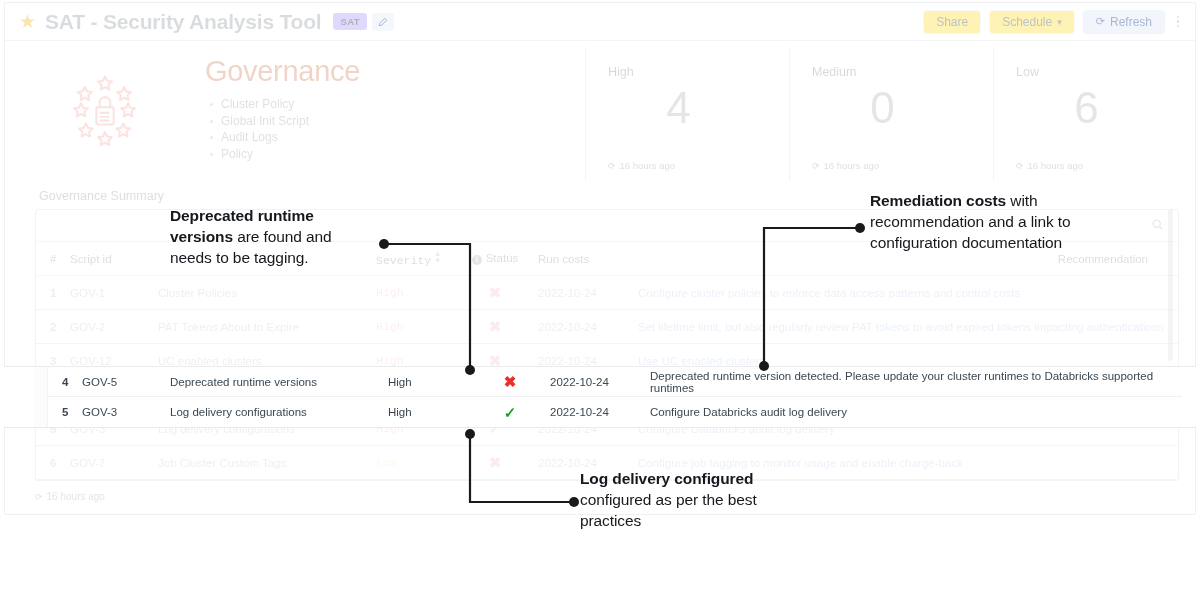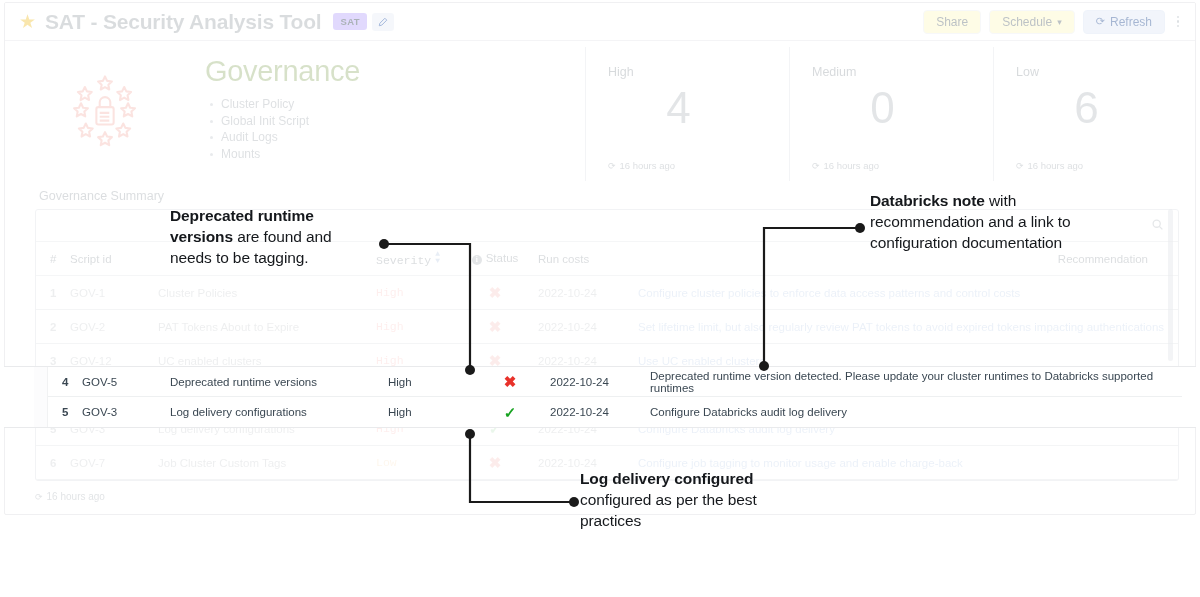--- a/index.html
+++ b/index.html
@@ -41,40 +41,40 @@
   .edit-icon {
     margin-left: 5px; width: 22px; height: 18px; border-radius: 3px;
     background: #eef2f8; display: flex; align-items: center; justify-content: center;
     opacity: .55;
   }
   .edit-icon svg { width: 10px; height: 10px; }
   .topbar-spacer { flex: 1; }
   .btn {
     height: 24px; display: flex; align-items: center; gap: 5px;
     padding: 0 12px; margin-left: 8px;
-    font-size: 12px; color: #5a6872; background: #fef9c3;
+    font-size: 12px; color: #5a6872; background: #fde047;
     border: 1px solid #eceef1; border-radius: 4px; white-space: nowrap;
     opacity: .40;
   }
   .btn.primary {
     background: #e4ebf7; border-color: #dde6f5; color: #3b5f9e; opacity: .45;
   }
   .kebab { width: 18px; margin-left: 4px; display: flex; flex-direction: column;
            align-items: center; gap: 2px; opacity: .25; }
   .kebab i { width: 2.5px; height: 2.5px; border-radius: 50%; background: #7a8894; display:block; }
 
   
   .hero { position: absolute; left: 0; top: 38px; width: 1192px; height: 140px; display: flex; }
   .hero-logo { width: 200px; display: flex; align-items: center; justify-content: center; }
   .gdpr { width: 96px; height: 96px; position: relative; opacity: .30; }
   .gdpr svg { width: 96px; height: 96px; }
 
   .hero-text { width: 380px; padding-top: 14px; }
   .hero-h1 {
-    font-size: 29px; font-weight: 400; color: #4d7c0f; letter-spacing: -0.3px;
+    font-size: 29px; font-weight: 400; color: #c2410c; letter-spacing: -0.3px;
     opacity: .22; margin-bottom: 8px;
   }
   .hero-list { list-style: none; padding-left: 16px; }
   .hero-list li {
     font-size: 12px; color: #6b7680; line-height: 16.5px; position: relative;
     opacity: .22;
   }
   .hero-list li::before {
     content: ""; position: absolute; left: -11px; top: 7px;
     width: 3px; height: 3px; border-radius: 50%; background: #98a2ac;
@@ -250,21 +250,21 @@
           </svg>
         </div>
       </div>
 
       <div class="hero-text">
         <div class="hero-h1">Governance</div>
         <ul class="hero-list">
           <li>Cluster Policy</li>
           <li>Global Init Script</li>
           <li>Audit Logs</li>
-          <li>Mounts</li>
+          <li>Policy</li>
         </ul>
       </div>
 
       <div class="cards">
         <div class="card">
           <div class="card-label">High</div>
           <div class="card-value">4</div>
           <div class="card-foot">
             <span class="refresh-glyph">⟳</span>
             <span>16 hours ago</span>
@@ -417,21 +417,21 @@
   </div>
   <div class="connector" style="left:378px; top:236px;">
     <svg width="100" height="140" viewBox="0 0 100 140">
       <polyline points="6,8 92,8 92,134" fill="none" stroke="#1a1a1a" stroke-width="2.2"></polyline>
       <circle cx="6" cy="8" r="5" fill="#1a1a1a"></circle>
       <circle cx="92" cy="134" r="5" fill="#1a1a1a"></circle>
     </svg>
   </div>
 
   <div class="ann" style="left:870px; top:190px; width:215px;">
-    <b>Databricks note</b><span> with recommendation and a link to configuration documentation</span>
+    <b>Remediation costs</b><span> with recommendation and a link to configuration documentation</span>
   </div>
   <div class="connector" style="left:756px; top:222px;">
     <svg width="110" height="150" viewBox="0 0 110 150">
       <polyline points="104,6 8,6 8,144" fill="none" stroke="#1a1a1a" stroke-width="2.2"></polyline>
       <circle cx="104" cy="6" r="5" fill="#1a1a1a"></circle>
       <circle cx="8" cy="144" r="5" fill="#1a1a1a"></circle>
     </svg>
   </div>
 
   <div class="ann" style="left:580px; top:468px; width:200px;">

